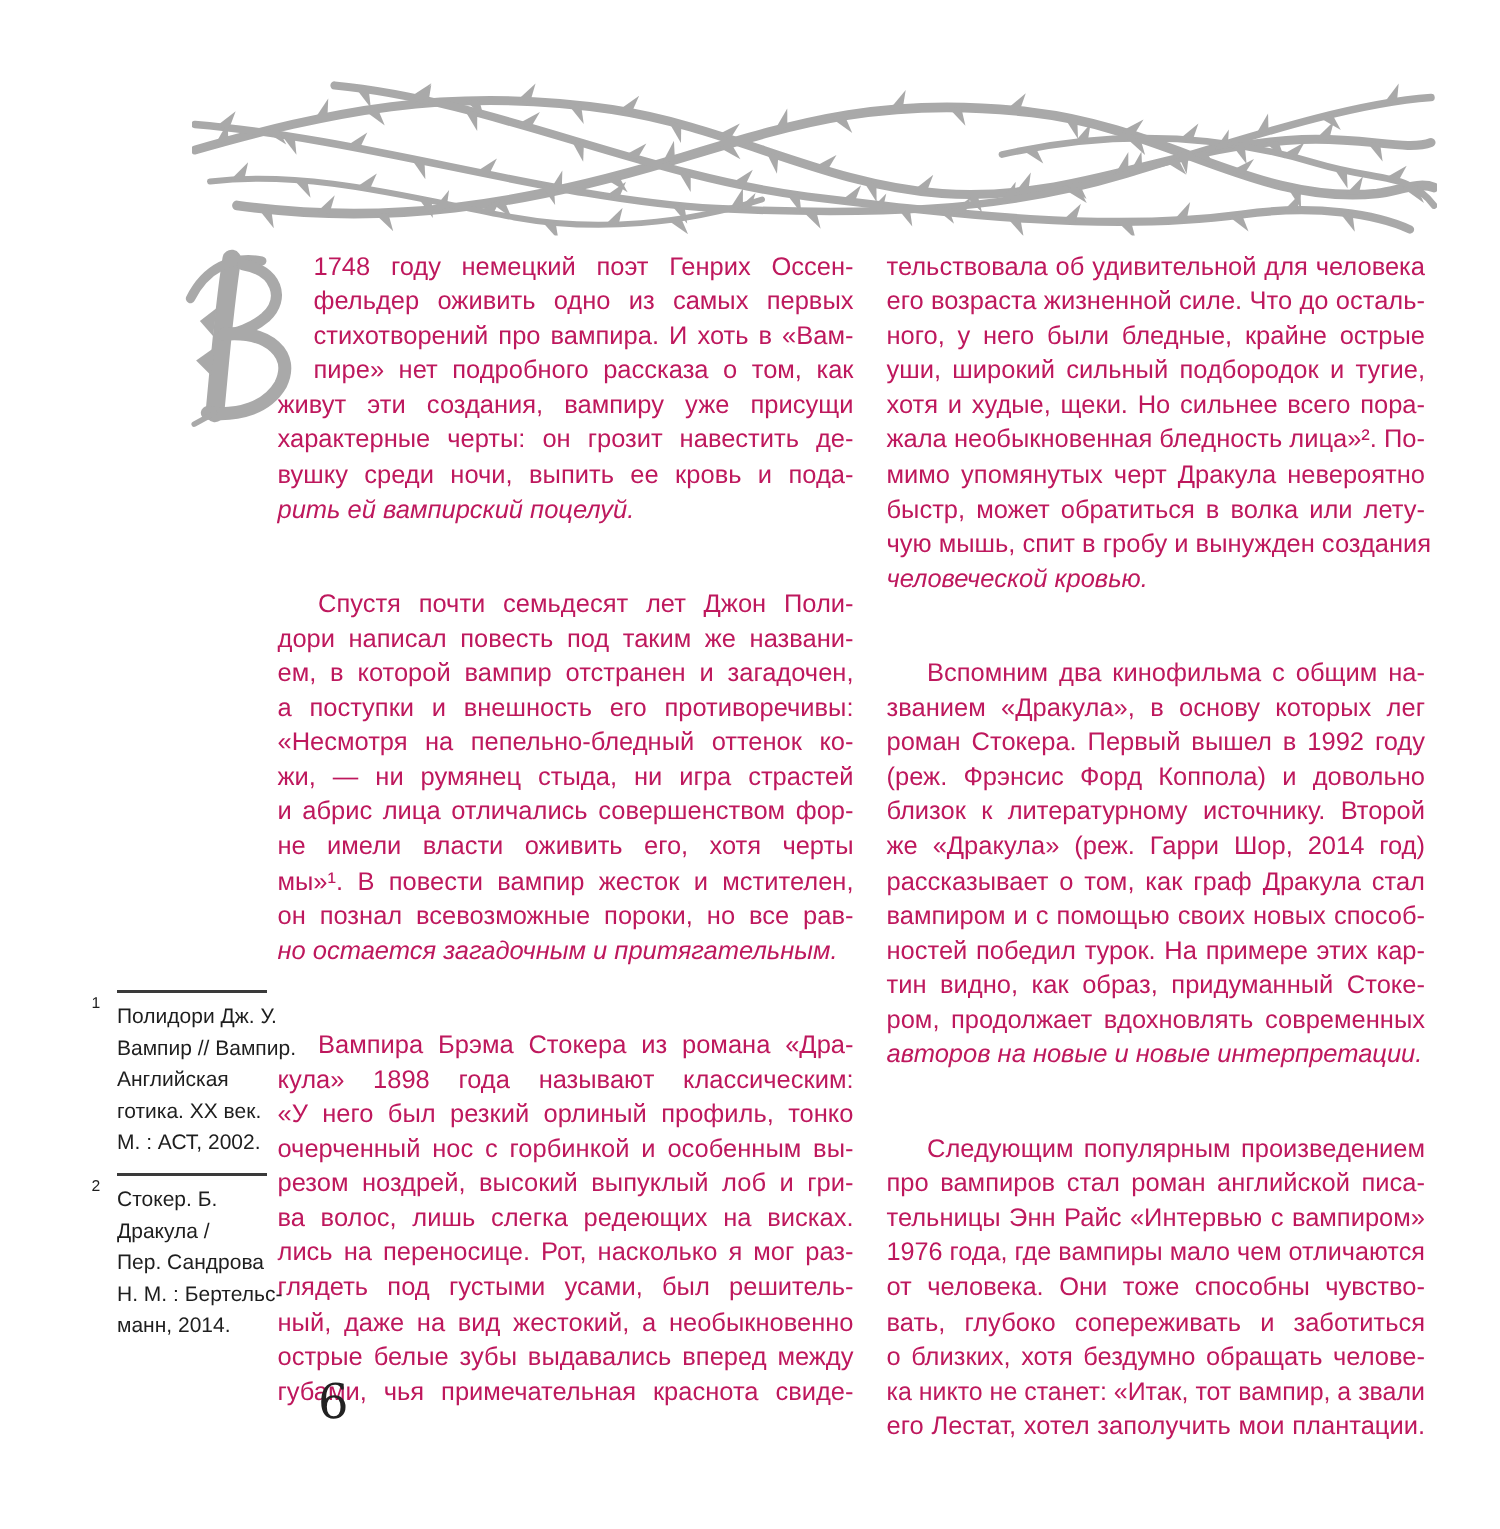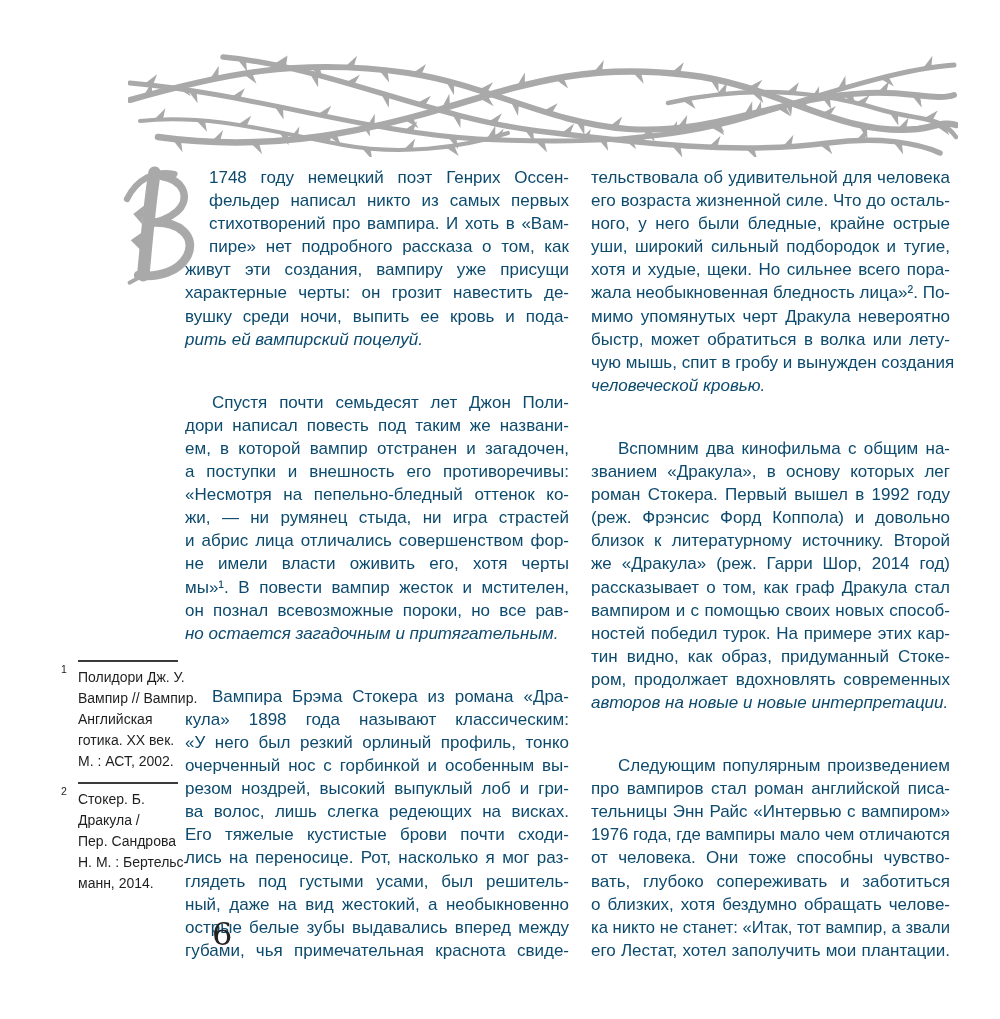--- a/index.html
+++ b/index.html
@@ -10,21 +10,21 @@
   }
   .page{position:relative;width:1000px;height:1019px;overflow:hidden;background:#fff;}
 
   
   .ornament{position:absolute;left:128px;top:45px;width:830px;height:112px;}
 
   
   .dropcap{position:absolute;left:122px;top:162px;width:80px;height:124px;}
 
   
-  .col{position:absolute;top:166px;color:#0c4a6e;font-size:17px;}
+  .col{position:absolute;top:166px;color:#be185d;font-size:17px;}
   .col1{left:185px;width:384px;}
   .col2{left:591px;width:359px;}
   .line{
     height:23.1px;line-height:23.1px;white-space:nowrap;
     text-align:justify;text-align-last:justify;text-justify:inter-word;
   }
   .line.lastline{text-align-last:left;font-style:italic;}
   .line.firstline{text-indent:27px;margin-top:40px;}
   .line.capline{padding-left:24px;}
 
@@ -161,21 +161,21 @@
     <path stroke-width="5" d="M4 28 C 12 12 26 5 42 8"></path>
     <path stroke-width="6" d="M32 10 C 50 13 55 28 44 38 C 37 44 28 47 22 47"></path>
     <path stroke-width="7" d="M22 47 C 46 45 60 58 52 74 C 45 86 30 91 13 89"></path>
     <path stroke-width="3" d="M17 89 L 6 95"></path>
     <polygon points="9,40 18,33 16,48" fill="#a9a9a9" stroke="none"></polygon>
     <polygon points="7,61 17,54 15,69" fill="#a9a9a9" stroke="none"></polygon>
   </svg>
 
   <div class="col col1" id="col1">
       <div class="line capline">1748 году немецкий поэт Генрих Оссен-</div>
-      <div class="line capline">фельдер написал никто из самых первых</div>
+      <div class="line capline">фельдер оживить одно из самых первых</div>
       <div class="line capline">стихотворений про вампира. И хоть в «Вам-</div>
       <div class="line capline">пире» нет подробного рассказа о том, как</div>
       <div class="line">живут эти создания, вампиру уже присущи</div>
       <div class="line">характерные черты: он грозит навестить де-</div>
       <div class="line">вушку среди ночи, выпить ее кровь и пода-</div>
       <div class="line lastline">рить ей вампирский поцелуй.</div>
       <div class="line firstline">Спустя почти семьдесят лет Джон Поли-</div>
       <div class="line">дори написал повесть под таким же названи-</div>
       <div class="line">ем, в которой вампир отстранен и загадочен,</div>
       <div class="line">а поступки и внешность его противоречивы:</div>
@@ -185,21 +185,20 @@
       <div class="line">не имели власти оживить его, хотя черты</div>
       <div class="line">мы»¹. В повести вампир жесток и мстителен,</div>
       <div class="line">он познал всевозможные пороки, но все рав-</div>
       <div class="line lastline">но остается загадочным и притягательным.</div>
       <div class="line firstline">Вампира Брэма Стокера из романа «Дра-</div>
       <div class="line">кула» 1898 года называют классическим:</div>
       <div class="line">«У него был резкий орлиный профиль, тонко</div>
       <div class="line">очерченный нос с горбинкой и особенным вы-</div>
       <div class="line">резом ноздрей, высокий выпуклый лоб и гри-</div>
       <div class="line">ва волос, лишь слегка редеющих на висках.</div>
-      <div class="line">Его тяжелые кустистые брови почти сходи-</div>
       <div class="line">лись на переносице. Рот, насколько я мог раз-</div>
       <div class="line">глядеть под густыми усами, был решитель-</div>
       <div class="line">ный, даже на вид жестокий, а необыкновенно</div>
       <div class="line">острые белые зубы выдавались вперед между</div>
       <div class="line">губами, чья примечательная краснота свиде-</div>
     </div>
   <div class="col col2" id="col2">
       <div class="line">тельствовала об удивительной для человека</div>
       <div class="line">его возраста жизненной силе. Что до осталь-</div>
       <div class="line">ного, у него были бледные, крайне острые</div>

